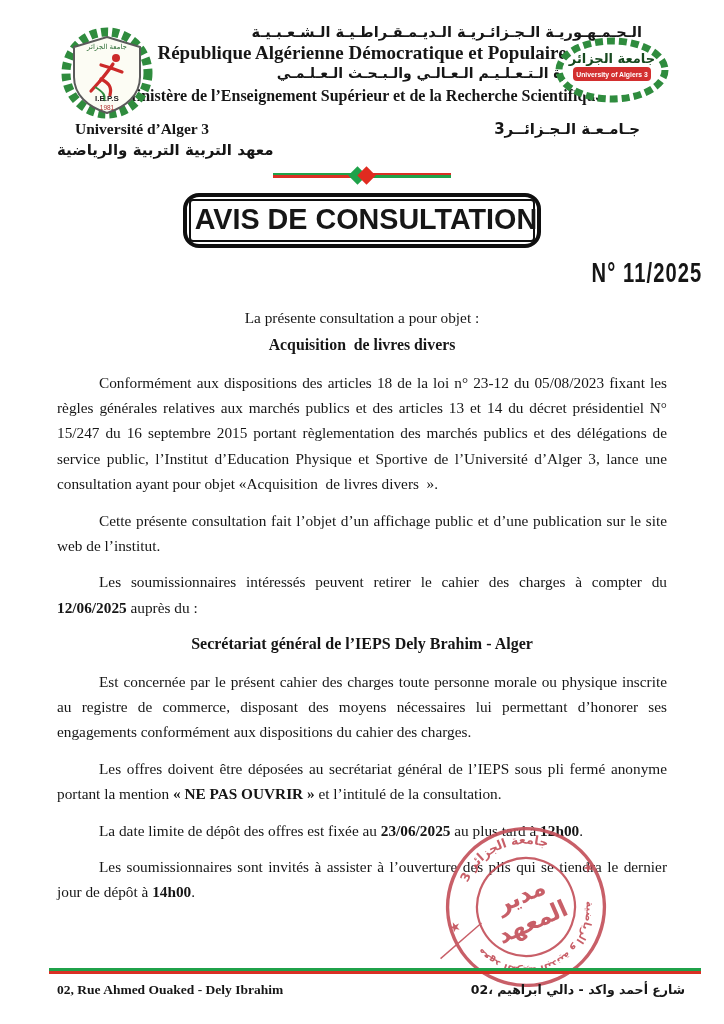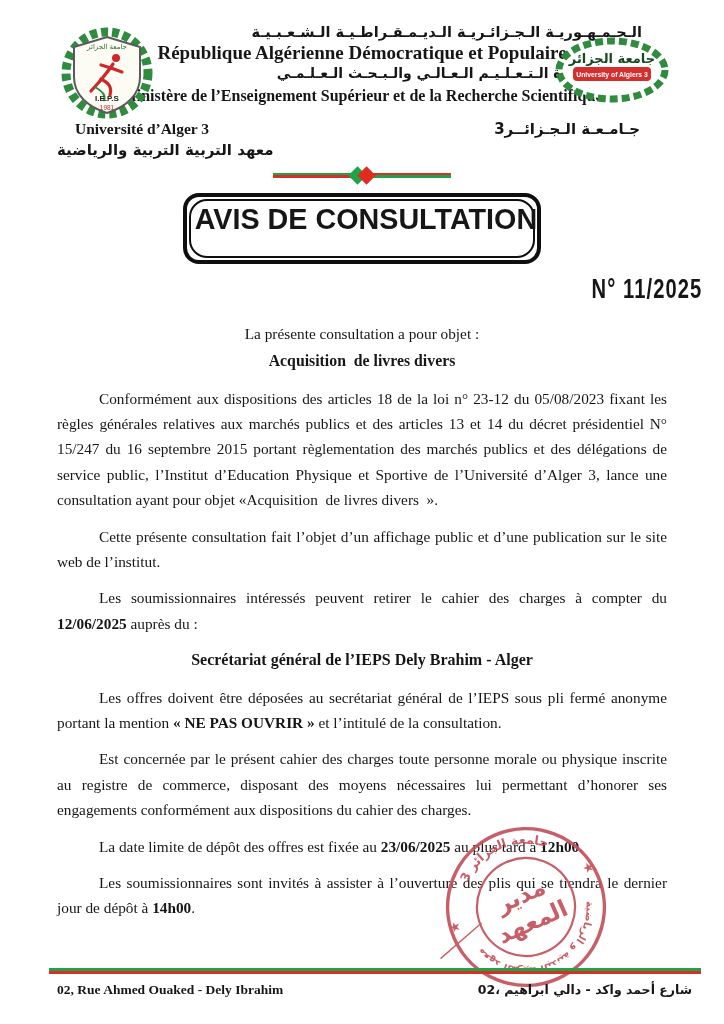--- a/index.html
+++ b/index.html
@@ -30,42 +30,42 @@
   .divider{display:flex;align-items:center;justify-content:center;margin-top:9px;height:14px;}
   .div-seg{width:80px;height:5px;display:flex;flex-direction:column;}
   .div-seg i{flex:1;display:block;}
   .seg-left i.t{background:#1fa24a;} .seg-left i.b{background:#d93025;}
   .seg-right i.t{background:#d93025;} .seg-right i.b{background:#1fa24a;}
   .diamond{width:13px;height:13px;transform:rotate(45deg);margin:0 -2px;z-index:1;}
   .diamond.green{background:#1fa24a;} .diamond.red{background:#e02b20;}
 
   
   .avis-box-outer{width:346px;margin:11px auto 0;border:4px solid #0f0f0f;border-radius:16px;padding:2px;background:#fff;}
-  .avis-box-inner{border:2px solid #0f0f0f;border-radius:18px;text-align:center;padding:2px 2px 20px;}
+  .avis-box-inner{border:2px solid #0f0f0f;border-radius:4px;text-align:center;padding:2px 2px 4px;}
   .avis-title{display:inline-block;font-family:"Liberation Sans", sans-serif;font-weight:bold;
     font-size:29px;letter-spacing:0px;white-space:nowrap;transform:scaleX(0.99);transform-origin:center;}
   .avis-number{text-align:right;margin-top:9px;}
   .avis-number span{display:inline-block;font-family:"Liberation Sans", sans-serif;font-weight:bold;
     font-size:28px;letter-spacing:1.5px;transform:scaleX(0.72);transform-origin:center;}
 
   
   .bodytext{margin:16px 57px 16px;font-size:15.3px;line-height:1.66;text-align:justify;}
   .cline{text-align:center;margin:2px 0;}
   .cline.bold{font-weight:bold;font-size:15.8px;}
   p.para{margin:11px 0;text-indent:42px;}
   .secretariat{text-align:center;font-weight:bold;font-size:16px;margin:11px 0 1px;}
 
   
   .stamp{position:absolute;left:428px;top:818px;width:196px;height:178px;opacity:0.92;}
 
   
   .footer-rule{position:absolute;left:49px;right:23px;top:968px;}
   .footer-rule .g{height:3px;background:#1fa24a;}
   .footer-rule .r{height:3px;background:#d93025;}
-  .footer-row{position:absolute;left:57px;right:32px;top:982px;display:flex;justify-content:space-between;align-items:baseline;}
+  .footer-row{position:absolute;left:57px;right:39px;top:982px;display:flex;justify-content:space-between;align-items:baseline;}
   .footer-fr{font-weight:bold;font-size:13.5px;}
   .footer-ar{font-family:"DejaVu Sans", sans-serif;font-size:12.5px;font-weight:bold;direction:ltr;}
 </style>
 </head>
 <body>
 
 <div class="page">
 
   <div class="logo-left">
     <svg width="106" height="94" viewBox="0 0 106 94">
@@ -138,22 +138,22 @@
 
     <div>
         <p class="para"><span>Conformément aux dispositions des articles 18 de la loi n° 23-12 du 05/08/2023 fixant les règles générales relatives aux marchés publics et des articles 13 et 14 du décret présidentiel N° 15/247 du 16 septembre 2015 portant règlementation des marchés publics et des délégations de service public, l’Institut d’Education Physique et Sportive de l’Université d’Alger 3, lance une consultation ayant pour objet «Acquisition&nbsp; de livres divers&nbsp; ».</span></p>
         <p class="para"><span>Cette présente consultation fait l’objet d’un affichage public et d’une publication sur le site web de l’institut.</span></p>
         <p class="para"><span>Les soumissionnaires intéressés peuvent retirer le cahier des charges à compter du </span><b>12/06/2025</b><span> auprès du :</span></p>
       </div>
 
     <div class="secretariat">Secrétariat général de l’IEPS Dely Brahim - Alger</div>
 
     <div>
+        <p class="para"><span>Est concernée par le présent cahier des charges toute personne morale ou physique inscrite au registre de commerce, disposant des moyens nécessaires lui permettant d’honorer ses engagements conformément aux dispositions du cahier des charges.</span></p>
         <p class="para"><span>Les offres doivent être déposées au secrétariat général de l’IEPS sous pli fermé anonyme portant la mention </span><b>« NE PAS OUVRIR »</b><span> et l’intitulé de la consultation.</span></p>
-        <p class="para"><span>Est concernée par le présent cahier des charges toute personne morale ou physique inscrite au registre de commerce, disposant des moyens nécessaires lui permettant d’honorer ses engagements conformément aux dispositions du cahier des charges.</span></p>
         <p class="para"><span>La date limite de dépôt des offres est fixée au </span><b>23/06/2025</b><span> au plus tard à </span><b>12h00</b><span>.</span></p>
         <p class="para"><span>Les soumissionnaires sont invités à assister à l’ouverture des plis qui se tiendra le dernier jour de dépôt à </span><b>14h00</b><span>.</span></p>
       </div>
   </div>
 
   <div class="stamp">
     <svg width="196" height="178" viewBox="0 0 200 200">
       <line x1="4" y1="158" x2="50" y2="118" stroke="#c4525c" stroke-width="1.6"></line>
       <g transform="rotate(-24 100 100)" fill="#c4525c">
         <circle cx="100" cy="100" r="88" fill="none" stroke="#c4525c" stroke-width="4"></circle>

